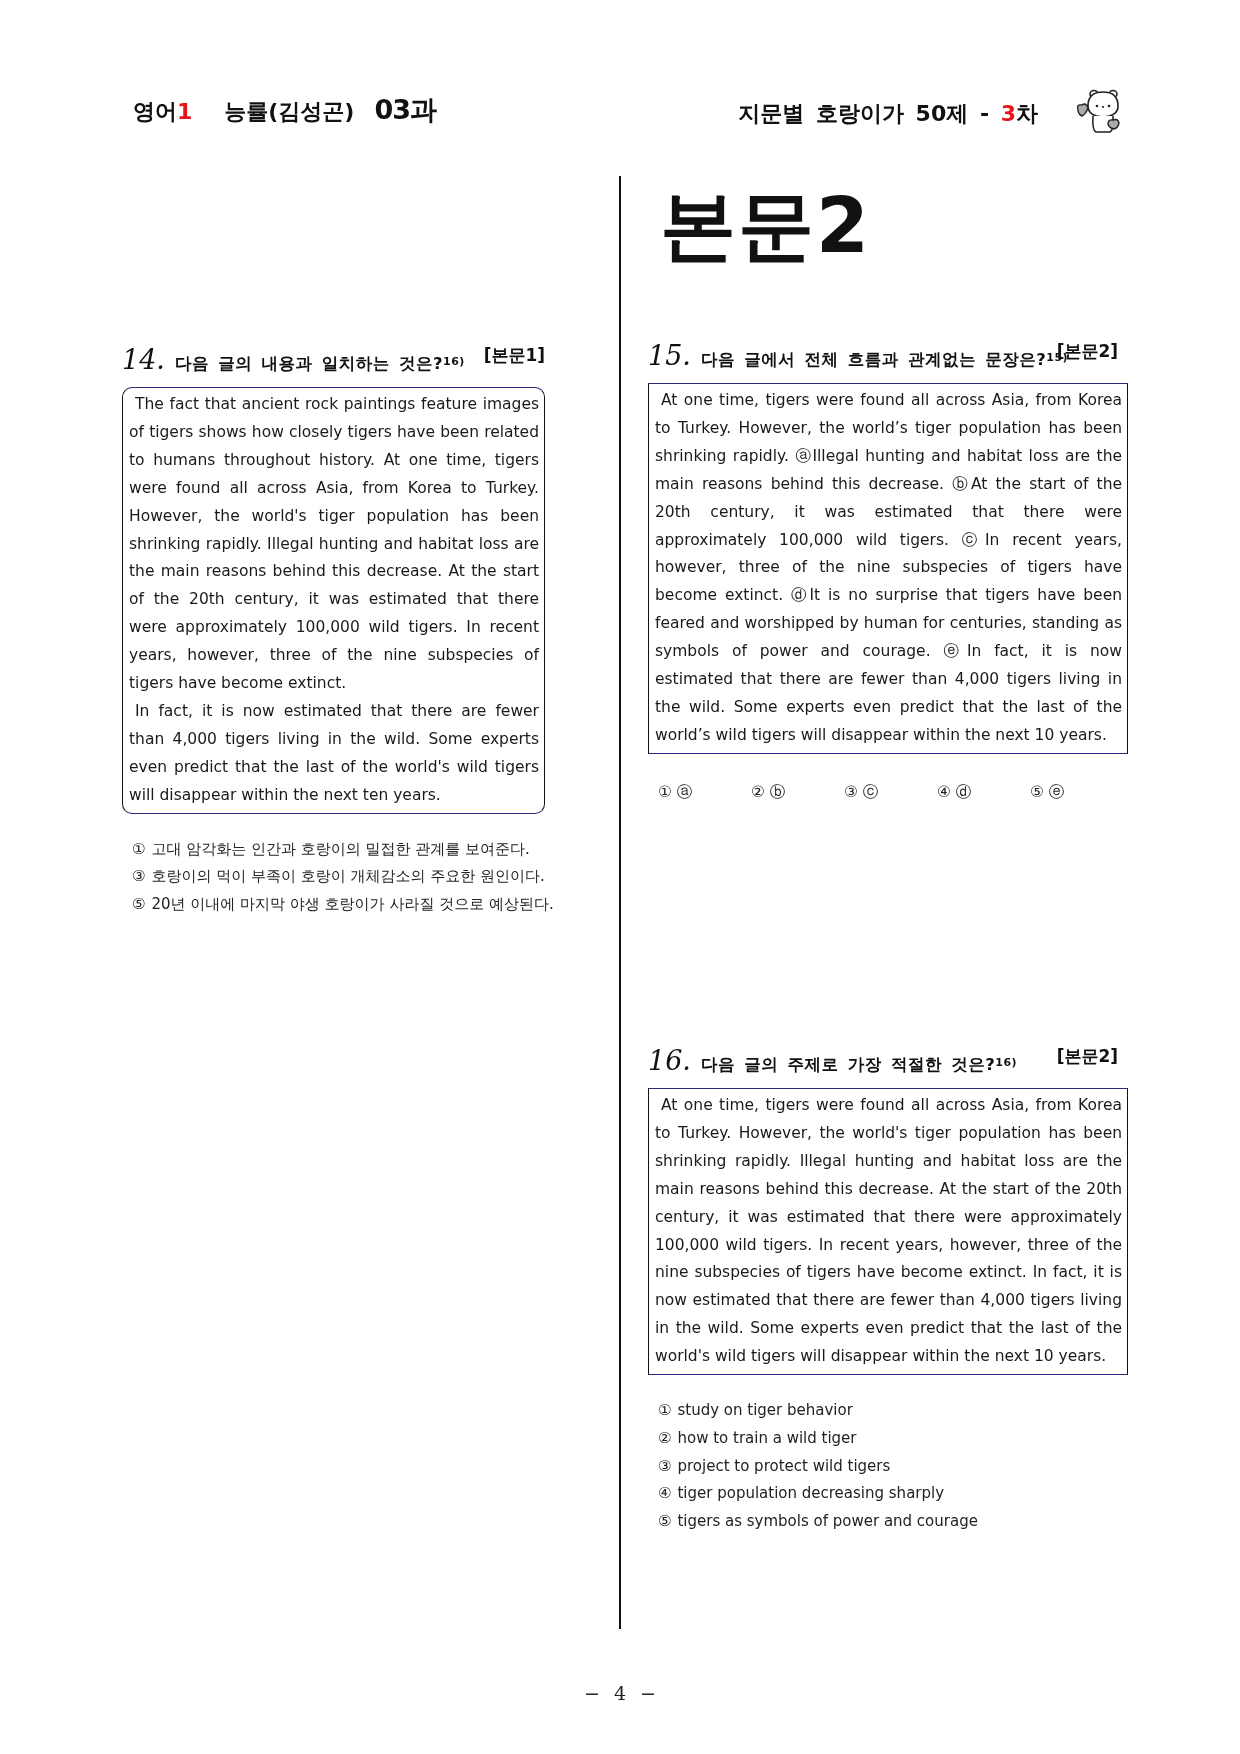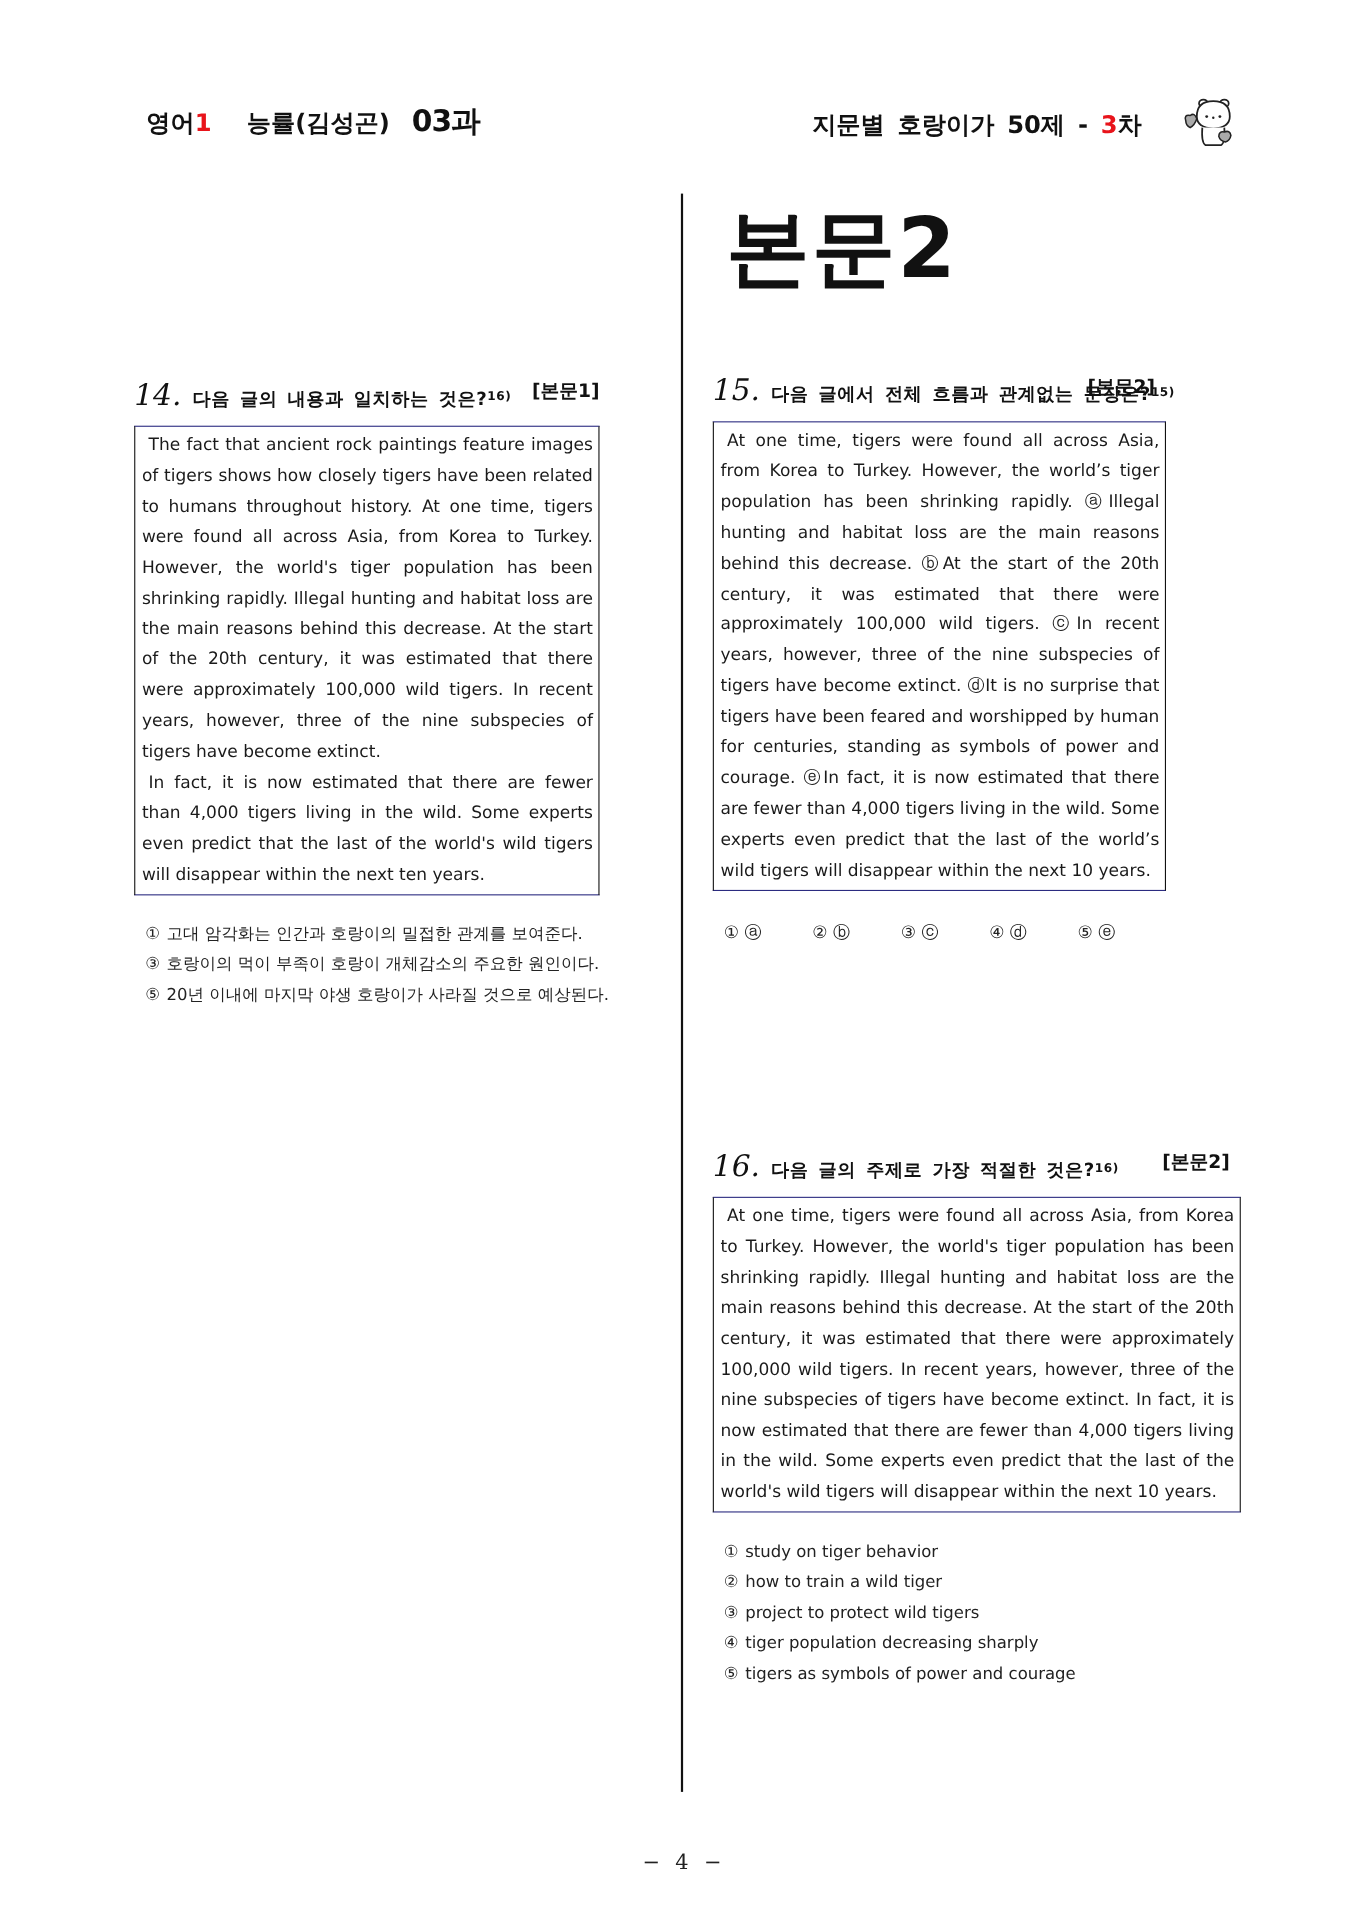--- a/index.html
+++ b/index.html
@@ -75,32 +75,32 @@
 <div class="abs divider"></div>
 
 <div class="abs section-title">본문2</div>
 
 <div class="abs" style="left:122px; top:344px; width:423px;">
   <div class="q-head" style="position:relative; height:34px;">
     <span class="q-num">14.</span>
     <span class="q-text"><span>다음 글의 내용과 일치하는 것은?</span><sup>16)</sup></span>
     <span class="q-tag">[본문1]</span>
   </div>
-  <div class="passage" style="margin-top:9px;">
+  <div class="passage" style="margin-top:9px;border-radius:10px;">
     <p>The fact that ancient rock paintings feature images of tigers shows how closely tigers have been related to humans throughout history. At one time, tigers were found all across Asia, from Korea to Turkey. However, the world's tiger population has been shrinking rapidly. Illegal hunting and habitat loss are the main reasons behind this decrease. At the start of the 20th century, it was estimated that there were approximately 100,000 wild tigers. In recent years, however, three of the nine subspecies of tigers have become extinct.</p>
     <p>In fact, it is now estimated that there are fewer than 4,000 tigers living in the wild. Some experts even predict that the last of the world's wild tigers will disappear within the next ten years.</p>
   </div>
   <div class="choices" style="margin-top:22px; padding-left:10px;">
     <div><span class="mark">①</span><span>고대 암각화는 인간과 호랑이의 밀접한 관계를 보여준다.</span></div>
     <div><span class="mark">③</span><span>호랑이의 먹이 부족이 호랑이 개체감소의 주요한 원인이다.</span></div>
     <div><span class="mark">⑤</span><span>20년 이내에 마지막 야생 호랑이가 사라질 것으로 예상된다.</span></div>
   </div>
 </div>
 
-<div class="abs" style="left:648px; top:340px; width:412px;">
+<div class="abs" style="left:648px; top:340px; width:480px;">
   <div class="q-head" style="position:relative; height:34px;">
     <span class="q-num">15.</span>
     <span class="q-text"><span>다음 글에서 전체 흐름과 관계없는 문장은?</span><sup>15)</sup></span>
     <span class="q-tag" style="right:10px;">[본문2]</span>
   </div>
   <div class="passage" style="margin-top:9px;">
     <p>At one time, tigers were found all across Asia, from Korea to Turkey. However, the world’s tiger population has been shrinking rapidly. ⓐIllegal hunting and habitat loss are the main reasons behind this decrease. ⓑAt the start of the 20th century, it was estimated that there were approximately 100,000 wild tigers. ⓒIn recent years, however, three of the nine subspecies of tigers have become extinct. ⓓIt is no surprise that tigers have been feared and worshipped by human for centuries, standing as symbols of power and courage. ⓔIn fact, it is now estimated that there are fewer than 4,000 tigers living in the wild. Some experts even predict that the last of the world’s wild tigers will disappear within the next 10 years.</p>
   </div>
   <div class="inline-choices" style="margin-top:28px; padding-left:10px;">
     <span class="item"><span>①</span> <span>ⓐ</span></span>

